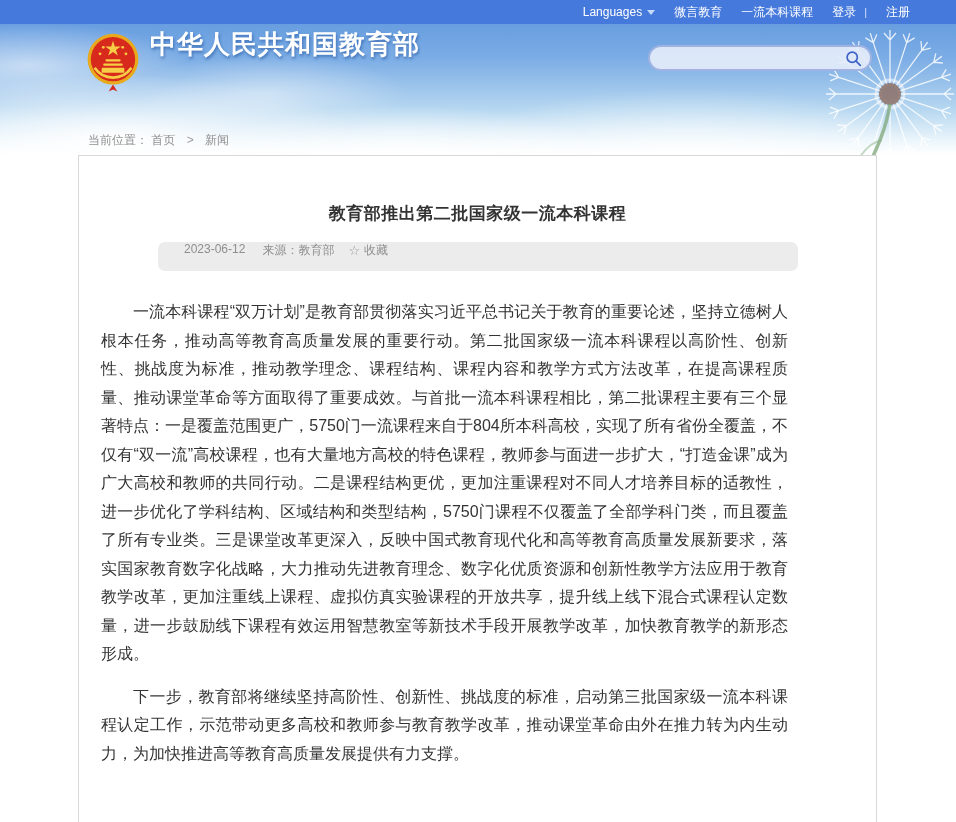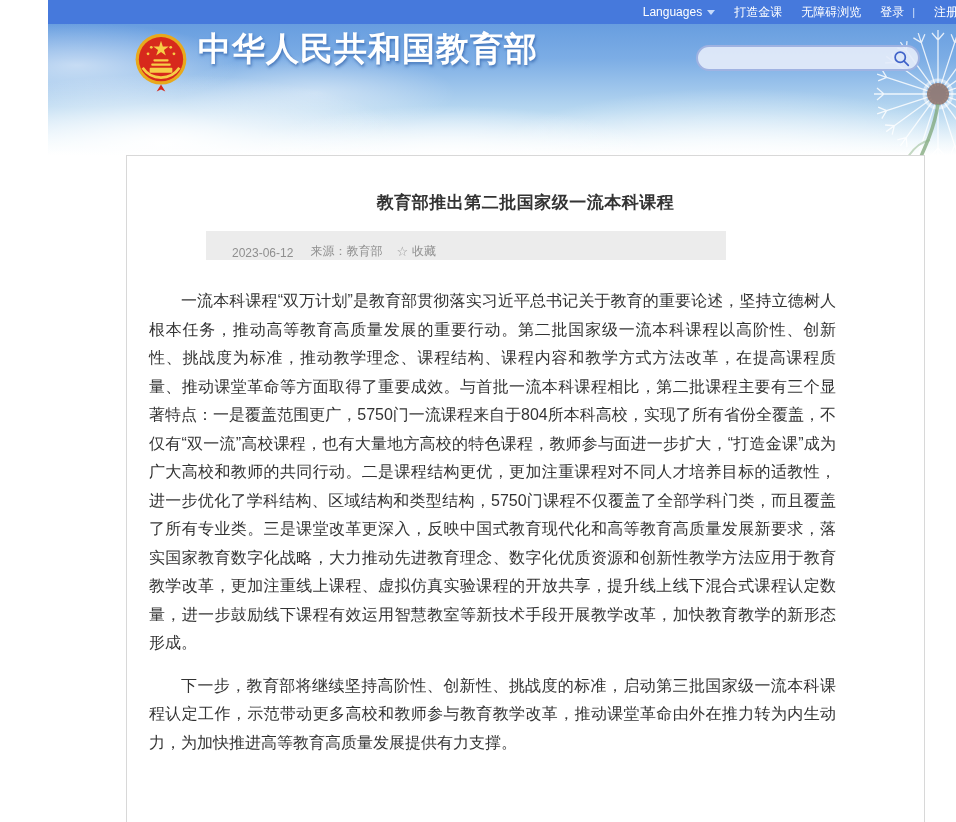--- a/index.html
+++ b/index.html
@@ -1,18 +1,18 @@
 <!DOCTYPE html>
 <html><head>
 <meta charset="utf-8">
 <style>
   * { margin:0; padding:0; box-sizing:border-box; }
   html,body { background:#fff; }
   body { font-family:"Liberation Sans","DejaVu Sans",sans-serif; }
-  .page { position:relative; width:956px; height:822px; overflow:hidden; background:#fff;padding-left:48px; }
+  .page { position:relative; width:956px; height:822px; overflow:hidden; background:#fff; }
 
   
   .hero { position:relative; width:956px; height:155px; overflow:hidden;
     background:
       radial-gradient(ellipse 340px 95px at 12% 92%, rgba(255,255,255,.97), rgba(255,255,255,0) 72%),
       radial-gradient(ellipse 300px 80px at 42% 104%, rgba(255,255,255,.92), rgba(255,255,255,0) 70%),
       radial-gradient(ellipse 230px 60px at 3% 42%,  rgba(255,255,255,.55), rgba(255,255,255,0) 70%),
       radial-gradient(ellipse 360px 110px at 72% 108%, rgba(255,255,255,.85), rgba(255,255,255,0) 72%),
       radial-gradient(ellipse 200px 55px at 28% 60%, rgba(255,255,255,.45), rgba(255,255,255,0) 70%),
       linear-gradient(180deg, #5a93dc 0%, #7cade5 38%, #b9d9f1 72%, #eef7fc 92%, #ffffff 100%);
@@ -24,21 +24,21 @@
   .tb-sep { color:#cfe0fa; font-size:11px; margin-left:8px; }
   .tb-sep + .tb-item { }
   .caret { display:inline-block; width:0; height:0; margin-left:5px;
            border-left:4px solid transparent; border-right:4px solid transparent;
            border-top:5px solid #c6dafb; }
 
   .header-main { position:relative; height:104px; z-index:3; }
   .brand { position:absolute; left:86px; top:4px; display:flex; align-items:flex-start; cursor:pointer; }
   .emblem { margin-top:4px; }
   .brand-text { margin-left:10px; }
-  .site-title { color:#fff; font-size:33px; font-weight:bold; letter-spacing:1px; line-height:1.25;
+  .site-title { color:#fff; font-size:26px; font-weight:bold; letter-spacing:1px; line-height:1.25;
                 text-shadow:1px 2px 3px rgba(35,85,160,.65); }
   .site-subtitle { color:#fff; font-size:12.5px; font-weight:bold; margin-top:3px; letter-spacing:.2px;
                    text-shadow:1px 1px 2px rgba(35,85,160,.6); }
 
   .searchbox { position:absolute; left:648px; top:21px; width:224px; height:26px;
                background:rgba(228,235,250,.92); border:2px solid rgba(110,135,205,.55);
                border-radius:14px; display:flex; align-items:center; }
   .search-input { flex:1; height:20px; border:none; outline:none; background:transparent;
                   padding:0 6px 0 12px; font-size:13px; color:#345; }
   .search-btn { border:none; background:transparent; cursor:pointer; padding:0 8px 0 0;
@@ -47,25 +47,25 @@
   .breadcrumb { position:relative; z-index:4; height:27px; line-height:24px; padding-left:88px;
                 font-size:12px; color:#8f8f8f; }
   .breadcrumb a { color:#8f8f8f; text-decoration:none; cursor:pointer; }
   .bc-sep { margin:0 8px; color:#9c9c9c; }
 
   .dandelion { position:absolute; right:-6px; top:12px; z-index:2; pointer-events:none; }
 
   
   .card { position:relative; margin-left:78px; width:799px; min-height:668px;
           background:#fff; border:1px solid #d8d8d8; border-bottom:none; }
-  .article-title { margin-top:35px; text-align:center; font-size:17px; font-weight:bold;
+  .article-title { margin-top:46px; text-align:center; font-size:17px; font-weight:bold;
                    color:#333; letter-spacing:.5px; }
-  .meta { margin:17px 0 0 79px; width:520px; height:29px; background:#ececec;
-          display:flex; align-items:flex-end; padding-left:26px;
-          font-size:12px; color:#8f8f8f; }
+  .meta { margin:17px 0 0 79px; width:640px; height:29px; background:#ececec;
+          display:flex; align-items:flex-start; padding-left:26px;
+          font-size:12px; color:#8f8f8f;border-radius:7px; }
   .meta-date { margin-right:17px; }
   .meta-source { margin-right:14px; }
   .meta-fav { display:inline-flex; align-items:center; cursor:pointer; color:#8f8f8f; }
   .star { font-size:13px; margin-right:4px; color:#9a9a9a; }
 
   .body { margin:27px 88px 0 22px; }
   .body p { font-size:16px; line-height:28.5px; color:#333; text-align:justify;
             text-indent:2em; margin-bottom:14px;
             font-family:"Liberation Sans","DejaVu Sans",sans-serif; }
 </style>
@@ -74,22 +74,22 @@
 
 <div class="page">
 
   <div class="hero">
 
     <div class="topbar">
       <span class="tb-item">
         <span>Languages</span>
         <span class="caret"></span>
       </span>
-      <a class="tb-item">打造金课</a>
-      <a class="tb-item">无障碍浏览</a>
+      <a class="tb-item">微言教育</a>
+      <a class="tb-item">一流本科课程</a>
       <a class="tb-item">登录</a>
       <span class="tb-sep">|</span>
       <a class="tb-item">注册</a>
     </div>
 
     <svg class="dandelion" width="160" height="165" viewBox="0 0 160 165">
       <defs>
         <path id="ray" d="M88,74 L88,28 M88,28 L82,21 M88,28 L94,21 M88,28 L88,18" stroke="rgba(255,255,255,0.82)" stroke-width="1.3" fill="none"></path>
       </defs>
       <use href="#ray"></use>
@@ -143,20 +143,26 @@
         <input class="search-input" type="text" placeholder="" style="">
         <button class="search-btn">
           <svg width="17" height="17" viewBox="0 0 20 20">
             <circle cx="8.5" cy="8.5" r="6" fill="none" stroke="#3f62c9" stroke-width="2"></circle>
             <line x1="13" y1="13" x2="18" y2="18" stroke="#3f62c9" stroke-width="2" stroke-linecap="round"></line>
           </svg>
         </button>
       </div>
     </div>
 
+    <div class="breadcrumb">
+      <span>当前位置：</span>
+      <a>首页</a>
+      <span class="bc-sep">&gt;</span>
+      <a>新闻</a>
+    </div>
   </div>
 
   <div class="card">
     <h1 class="article-title">教育部推出第二批国家级一流本科课程</h1>
 
     <div class="meta">
       <span class="meta-date">2023-06-12</span>
       <span class="meta-source">来源：教育部</span>
       <span class="meta-fav">
         <span class="star">☆</span>

